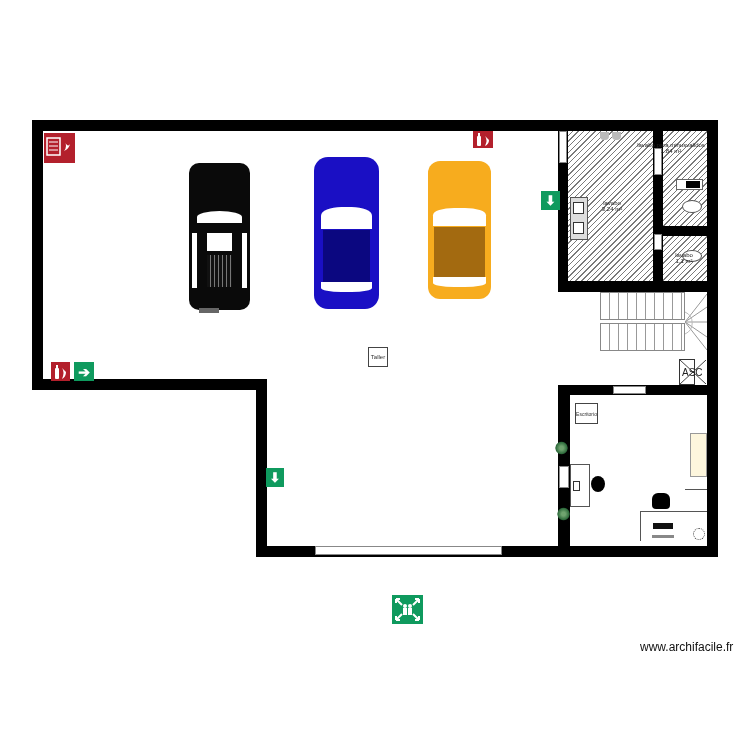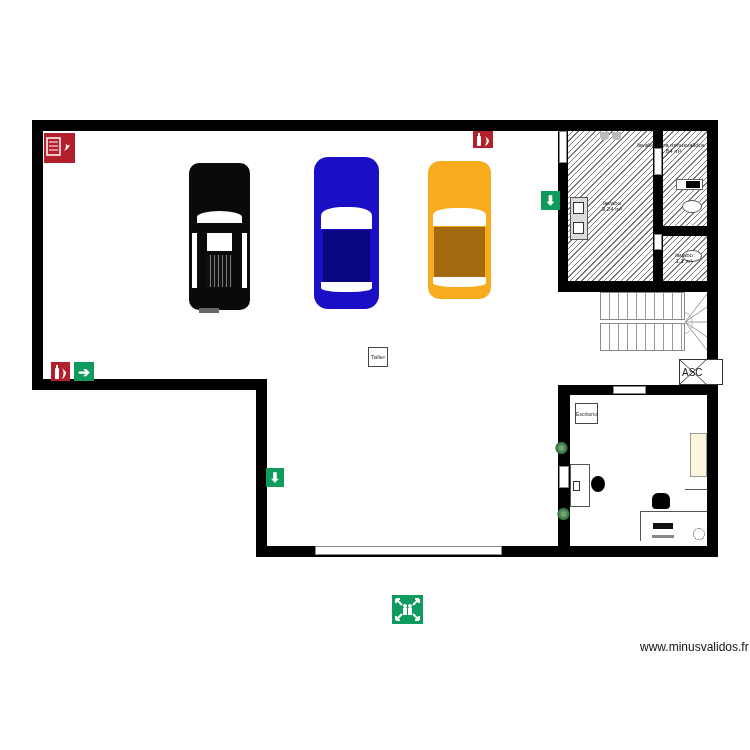--- a/index.html
+++ b/index.html
@@ -72,21 +72,21 @@
   <svg class="abs" style="left:85px;top:0;" width="22" height="60">
     <line x1="0" y1="30" x2="22" y2="2" stroke="#999" stroke-width="1"></line>
     <line x1="0" y1="30" x2="22" y2="15" stroke="#999" stroke-width="1"></line>
     <line x1="0" y1="30" x2="22" y2="30" stroke="#999" stroke-width="1"></line>
     <line x1="0" y1="30" x2="22" y2="45" stroke="#999" stroke-width="1"></line>
     <line x1="0" y1="30" x2="22" y2="58" stroke="#999" stroke-width="1"></line>
     <path d="M0 20 A12 12 0 0 1 0 42" stroke="#bbb" fill="none"></path>
   </svg>
 </div>
 
-<div class="abs" style="left:679px;top:359px;width:44px;height:26px;border:1px solid #333;box-sizing:border-box;background:#fff;">
+<div class="abs" style="left:679px;top:359px;width:16px;height:26px;border:1px solid #333;box-sizing:border-box;background:#fff;">
   <svg class="abs" style="left:0;top:0;" width="26" height="24">
     <line x1="0" y1="0" x2="26" y2="24" stroke="#444" stroke-width="1"></line>
     <line x1="26" y1="0" x2="0" y2="24" stroke="#444" stroke-width="1"></line>
   </svg>
   <span class="abs" style="left:2px;top:7px;font-size:10px;color:#222;">ASC</span>
 </div>
 
 <div class="wall" style="left:558px;top:385px;width:160px;height:10px;"></div>
 <div class="win" style="left:613px;top:386px;width:33px;height:8px;"></div>
 <div class="wall" style="left:558px;top:385px;width:12px;height:172px;"></div>
@@ -175,13 +175,13 @@
     <path d="M27 4 L21 10 M27 4 L27 8 M27 4 L23 4" stroke="#fff" stroke-width="2" fill="none"></path>
     <path d="M4 25 L10 19 M4 25 L4 21 M4 25 L8 25" stroke="#fff" stroke-width="2" fill="none"></path>
     <path d="M27 25 L21 19 M27 25 L27 21 M27 25 L23 25" stroke="#fff" stroke-width="2" fill="none"></path>
     <circle cx="13" cy="11" r="2" fill="#fff"></circle>
     <circle cx="18" cy="11" r="2" fill="#fff"></circle>
     <rect x="11" y="13" width="4" height="7" fill="#fff"></rect>
     <rect x="16" y="13" width="4" height="7" fill="#fff"></rect>
   </svg>
 </div>
 
-<div class="watermark" style="left:640px;top:640px;">www.minusvalidos.fr</div>
+<div class="watermark" style="left:640px;top:640px;">www.archifacile.fr</div>
 
 </body></html>

